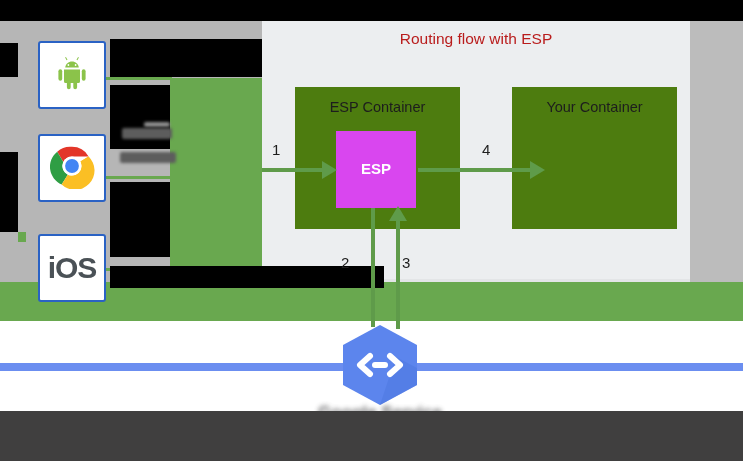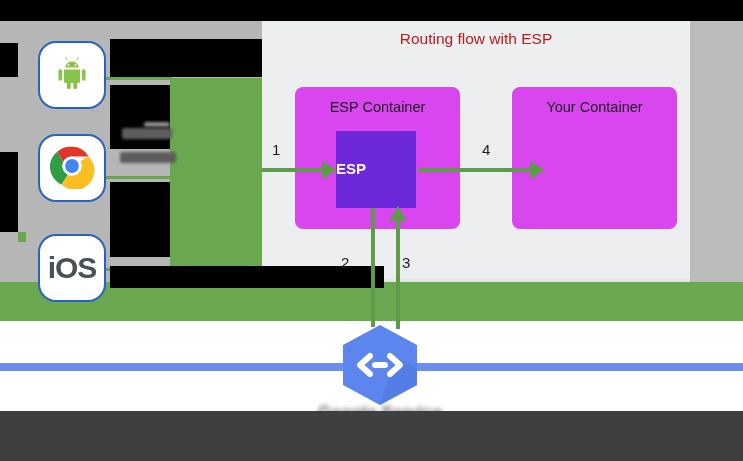--- a/index.html
+++ b/index.html
@@ -25,21 +25,21 @@
   #blk-d{left:110px;top:266px;width:152px;height:22px;}
   #blk-e{left:262px;top:266px;width:122px;height:22px;}
   #blk-f{left:0px;top:43px;width:18px;height:34px;}
   #blk-g{left:0px;top:152px;width:18px;height:80px;}
 
   
   #green-slab{position:absolute;left:170px;top:78px;width:92px;height:202px;background:#69a84f;}
   #green-slab2{position:absolute;left:18px;top:232px;width:8px;height:10px;background:#69a84f;}
 
   
-  .tile{position:absolute;width:68px;height:68px;background:#ffffff;border:2px solid #2a62c4;border-radius:18px;
+  .tile{position:absolute;width:68px;height:68px;background:#ffffff;border:2px solid #2a62c4;border-radius:3px;
         box-sizing:border-box;display:flex;align-items:center;justify-content:center;}
   #tile-android{left:38px;top:41px;}
   #tile-chrome{left:38px;top:134px;}
   #tile-ios{left:38px;top:234px;}
   .tile .lbl{font-weight:bold;font-size:30px;color:#4a5156;letter-spacing:-1px;}
 
   
   .stub{position:absolute;background:#69a84f;height:3px;}
   #stub-a{left:106px;top:77px;width:66px;}
   #stub-b{left:106px;top:176px;width:66px;}
@@ -50,29 +50,29 @@
   #blur-caption i{position:absolute;display:block;background:#5d5d5d;border-radius:2px;filter:blur(1.6px);}
   #blur-caption i.l1{left:2px;top:6px;width:50px;height:11px;}
   #blur-caption i.l2{left:0px;top:30px;width:56px;height:11px;}
   #blur-caption i.l0{left:24px;top:0px;width:26px;height:5px;background:#8e8e8e;}
 
   
   #diagram-title{position:absolute;left:262px;top:30px;width:428px;text-align:center;
                  font-size:15.5px;color:#b91c1c;}
 
   
-  .container-box{position:absolute;background:#d946ef;border-radius:8px;}
+  .container-box{position:absolute;background:#4d7c0f;}
   #esp-container{left:295px;top:87px;width:165px;height:142px;}
   #your-container{left:512px;top:87px;width:165px;height:142px;}
   .container-title{position:absolute;top:12px;left:0;width:100%;text-align:center;
                    font-size:14.5px;color:#1d1d1d;}
 
   
-  .blue-box{position:absolute;background:#6d28d9;display:flex;align-items:center;
-            text-align:center;color:#ffffff;font-weight:bold;font-size:15px;line-height:1.25;}
+  .blue-box{position:absolute;background:#d946ef;display:flex;align-items:center;
+            justify-content:center;text-align:center;color:#ffffff;font-weight:bold;font-size:15px;line-height:1.25;}
   #esp-box{left:336px;top:131px;width:80px;height:77px;}
   #yourcode-box{left:553px;top:131px;width:84px;height:79px;}
 
   
   .hline{position:absolute;height:4px;background:#5f9b4a;}
   .vline{position:absolute;width:4px;background:#5f9b4a;}
   .arrow-r{position:absolute;width:0;height:0;border-top:9px solid transparent;
            border-bottom:9px solid transparent;border-left:15px solid #5f9b4a;}
   .arrow-u{position:absolute;width:0;height:0;border-left:9px solid transparent;
            border-right:9px solid transparent;border-bottom:15px solid #5f9b4a;}

